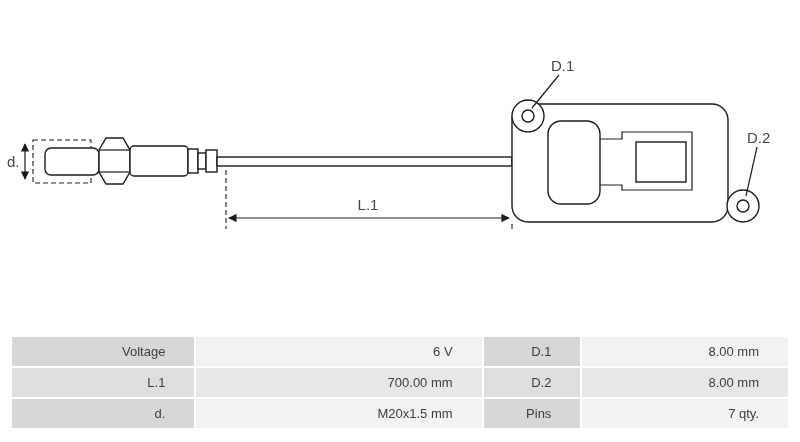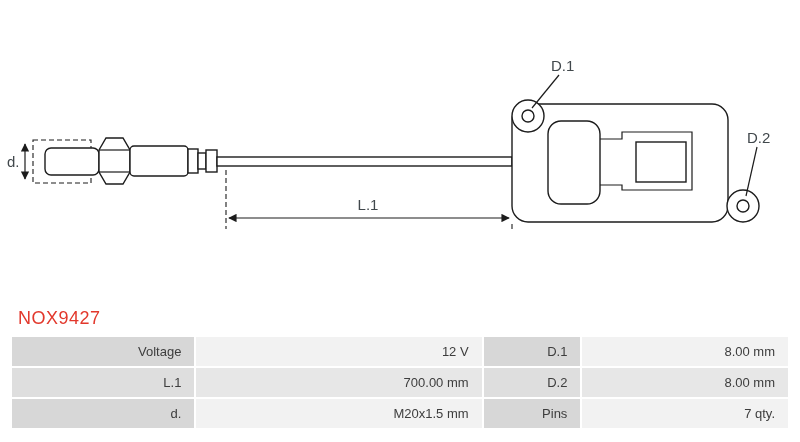--- a/index.html
+++ b/index.html
@@ -31,21 +31,21 @@
   }
 
   
   .spec-table {
     position:absolute; left:10px; top:335px; width:780px;
     border-collapse:separate; border-spacing:2px;
     font-size:13px; color:var(--table_text,#3d3d3d);
     table-layout:fixed;
   }
   .spec-table td {
-    height:29px; padding:0 13px;
+    height:29px; padding:0 29px;
     text-align:right; vertical-align:middle;
     white-space:nowrap; overflow:hidden;
   }
   .col1{width:181px}.col2{width:283px}.col3{width:96px}.col4{width:204px}
   tr.odd  td.lbl { background:var(--label_bg_odd,#d7d7d7); }
   tr.even td.lbl { background:var(--label_bg_even,#dedede); }
   tr.odd  td.val { background:var(--value_bg_odd,#f2f2f2); }
   tr.even td.val { background:var(--value_bg_even,#e7e7e7);margin-left:7px; }
 </style>
 </head>
@@ -101,33 +101,32 @@
       <text x="551" y="71" class="dimlabel">D.1</text>
       <line x1="559" y1="75" x2="532" y2="108" class="ln"></line>
     </g>
 
     <g>
       <text x="747" y="143" class="dimlabel">D.2</text>
       <line x1="757" y1="147" x2="746" y2="196" class="ln"></line>
     </g>
   </svg>
 
-  <div class="part-number">NOX9427</div>
 
   <table class="spec-table">
     <colgroup>
       <col class="col1">
         <col class="col2">
         <col class="col3">
         <col class="col4">
     </colgroup>
     <tbody>
       <tr class="odd">
         <td class="lbl">Voltage</td>
-        <td class="val">12 V</td>
+        <td class="val">6 V</td>
         <td class="lbl">D.1</td>
         <td class="val">8.00 mm</td>
       </tr>
       <tr class="even">
         <td class="lbl">L.1</td>
         <td class="val">700.00 mm</td>
         <td class="lbl">D.2</td>
         <td class="val">8.00 mm</td>
       </tr>
       <tr class="odd">

